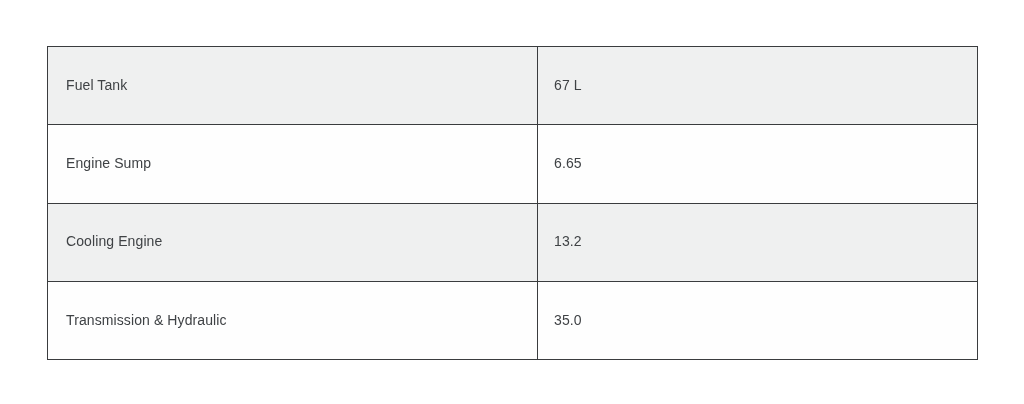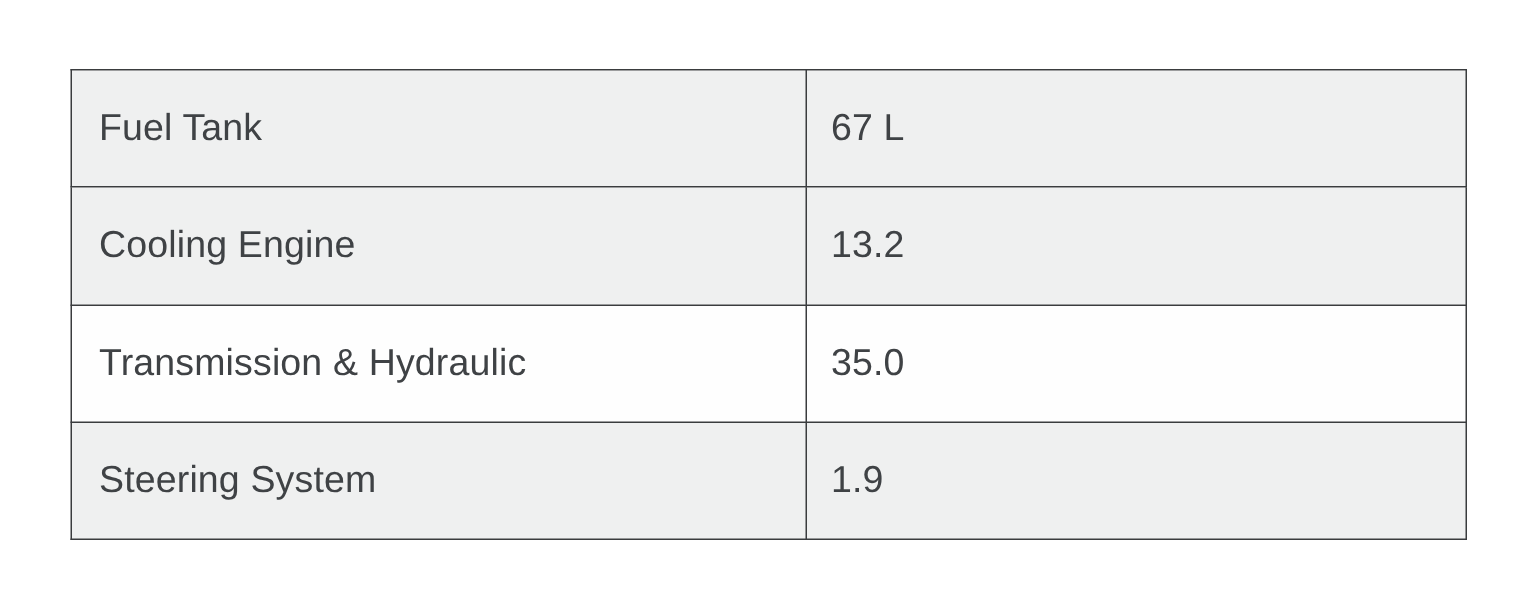--- a/index.html
+++ b/index.html
@@ -42,21 +42,21 @@
   table.capacity-table col.col-value { width: 440px; }
 
   table.capacity-table tr {
     height: 62.8px;
   }
 
   table.capacity-table td {
     border: 1.4px solid #3a3c3e;
     padding: 0 12px 0 18px;
     vertical-align: middle;
-    font-size: 25px;
+    font-size: 14px;
     font-weight: 400;
     letter-spacing: 0.1px;
     color: #3f4245;
     line-height: 1.25;
     white-space: nowrap;
     overflow: hidden;
   }
 
   table.capacity-table tr.row-shaded td {
     background: #eff0f0;
@@ -81,33 +81,33 @@
         <col class="col-label">
         <col class="col-value">
       </colgroup>
       <tbody>
 
         <tr class="row-shaded">
           <td class="cell-label">Fuel Tank</td>
           <td class="cell-value">67 L</td>
         </tr>
 
+        <tr class="row-plain">
+          <td class="cell-label">Engine Sump</td>
+          <td class="cell-value">6.65</td>
+        </tr>
 
         <tr class="row-shaded">
           <td class="cell-label">Cooling Engine</td>
           <td class="cell-value">13.2</td>
         </tr>
 
         <tr class="row-plain">
           <td class="cell-label">Transmission &amp; Hydraulic</td>
           <td class="cell-value">35.0</td>
         </tr>
 
-        <tr class="row-shaded">
-          <td class="cell-label">Steering System</td>
-          <td class="cell-value">1.9</td>
-        </tr>
 
       </tbody>
     </table>
   </div>
 
 </div>
 
 </body></html>

